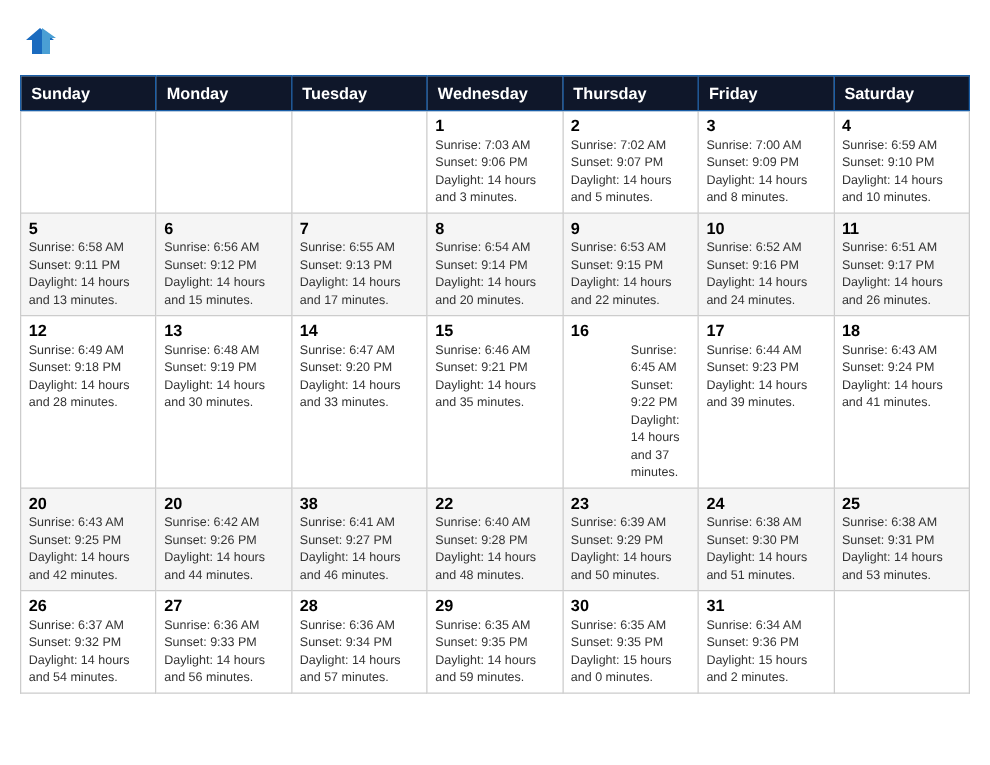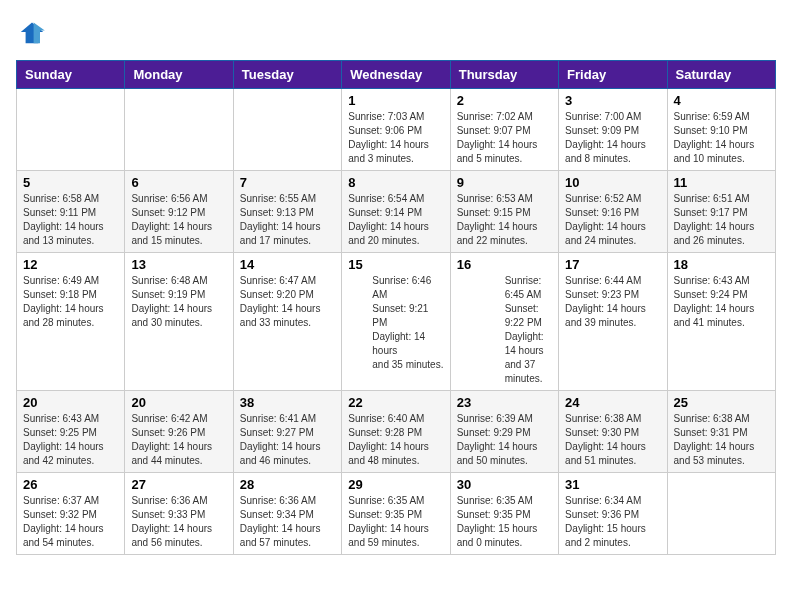--- a/index.html
+++ b/index.html
@@ -51,21 +51,21 @@
     .location {
       font-size: 15px;
       color: #555;
     }
     .calendar {
       width: 100%;
       border-collapse: collapse;
       font-size: 11px;
     }
     .calendar thead th {
-      background: #4c1d95;
+      background: #0f172a;
       color: #fff;
       text-align: left;
       padding: 6px 8px;
       font-size: 13px;
       font-weight: bold;
       border: 1px solid #1a5fa8;
     }
     .calendar tbody td {
       border: 1px solid #ccc;
       vertical-align: top;
@@ -226,21 +226,21 @@
         </td>
         <td>
           <span class="day-number">14</span>
           <div class="day-info" style="white-space: pre-line;">Sunrise: 6:47 AM
 Sunset: 9:20 PM
 Daylight: 14 hours
 and 33 minutes.</div>
         </td>
         <td>
           <span class="day-number">15</span>
-          <div class="day-info" style="white-space: pre-line; margin-left: 24px;">Sunrise: 6:46 AM
+          <div class="day-info" style="white-space: pre-line;">Sunrise: 6:46 AM
 Sunset: 9:21 PM
 Daylight: 14 hours
 and 35 minutes.</div>
         </td>
         <td>
           <span class="day-number">16</span>
           <div class="day-info" style="white-space: pre-line; margin-left: 48px;">Sunrise: 6:45 AM
 Sunset: 9:22 PM
 Daylight: 14 hours
 and 37 minutes.</div>

